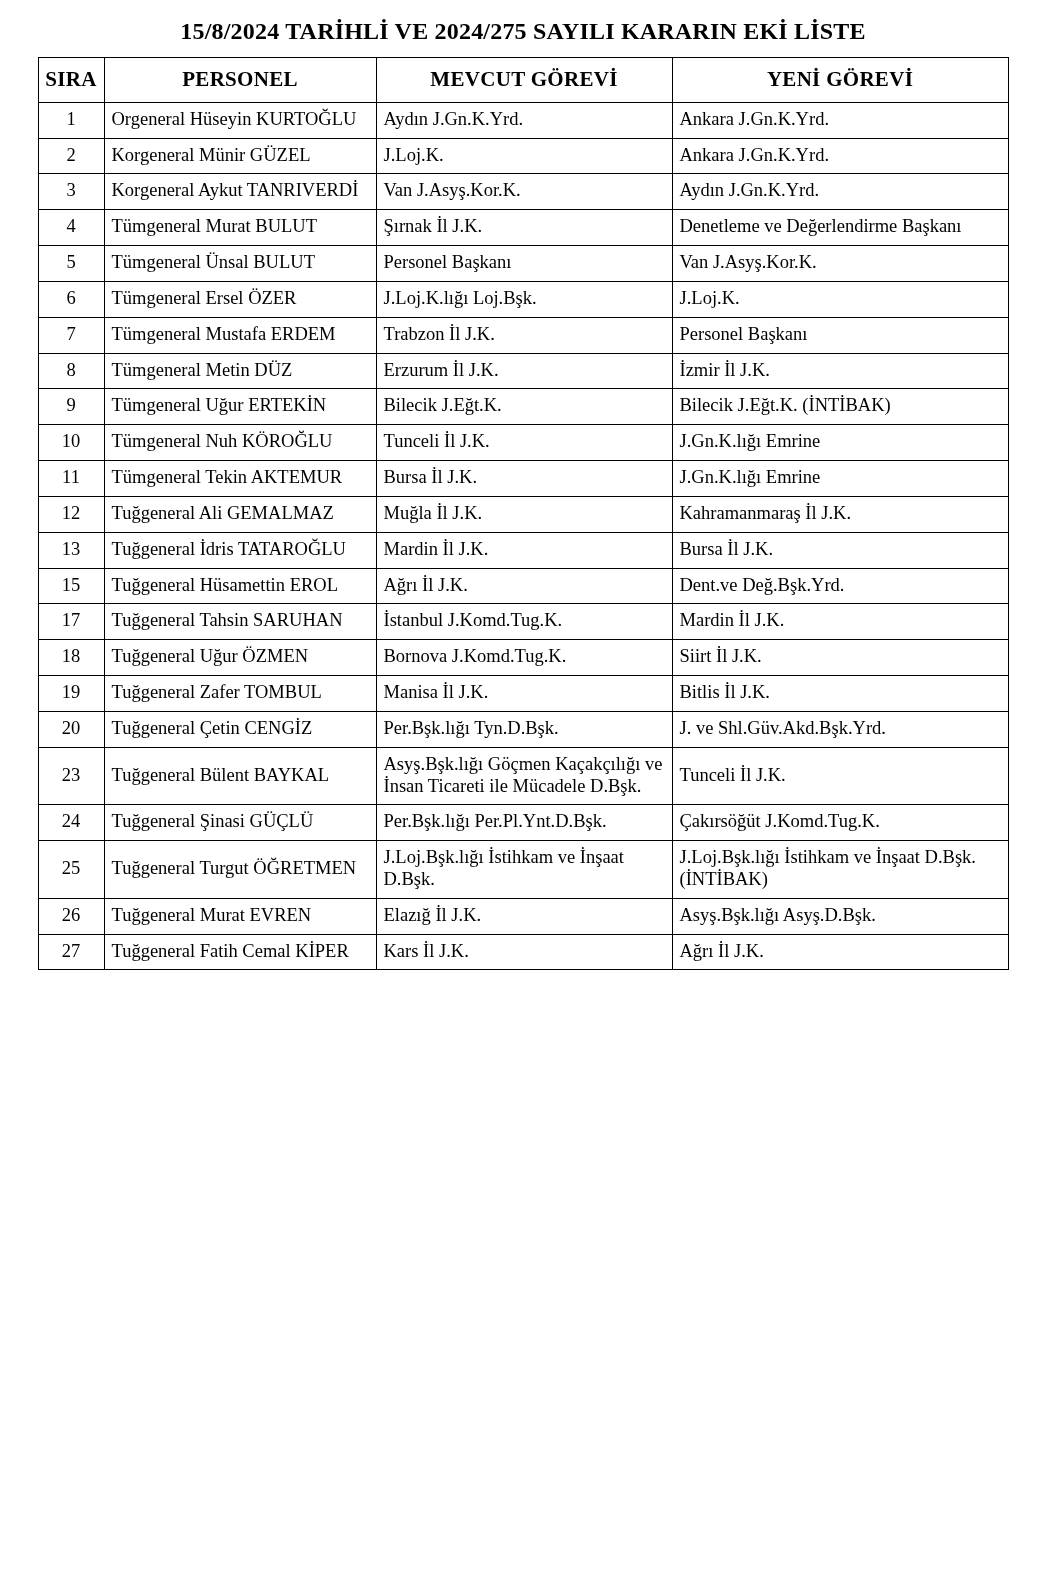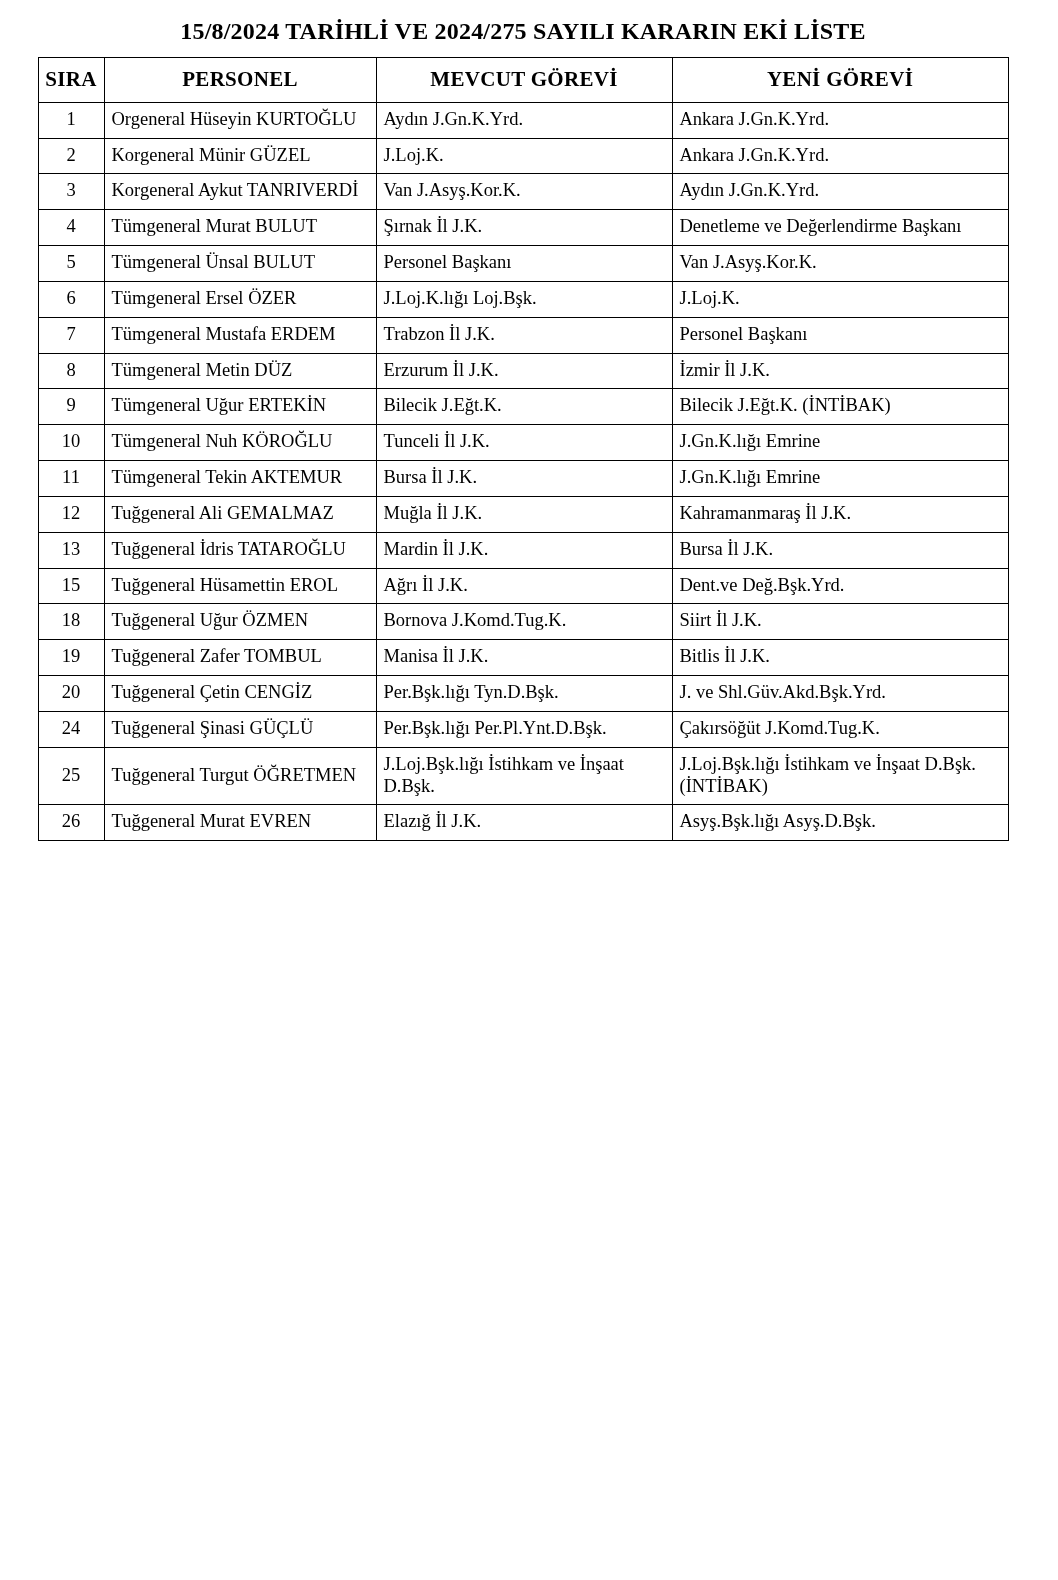--- a/index.html
+++ b/index.html
@@ -163,51 +163,69 @@
           <td class="cell">Mardin İl J.K.</td>
           <td class="cell">Bursa İl J.K.</td>
         </tr>
         <tr>
           <td class="sira">15</td>
           <td class="cell">Tuğgeneral Hüsamettin EROL</td>
           <td class="cell">Ağrı İl J.K.</td>
           <td class="cell">Dent.ve Değ.Bşk.Yrd.</td>
         </tr>
         <tr>
+          <td class="sira">17</td>
+          <td class="cell">Tuğgeneral Tahsin SARUHAN</td>
+          <td class="cell">İstanbul J.Komd.Tug.K.</td>
+          <td class="cell">Mardin İl J.K.</td>
+        </tr>
+        <tr>
           <td class="sira">18</td>
           <td class="cell">Tuğgeneral Uğur ÖZMEN</td>
           <td class="cell">Bornova J.Komd.Tug.K.</td>
           <td class="cell">Siirt İl J.K.</td>
         </tr>
         <tr>
           <td class="sira">19</td>
           <td class="cell">Tuğgeneral Zafer TOMBUL</td>
           <td class="cell">Manisa İl J.K.</td>
           <td class="cell">Bitlis İl J.K.</td>
         </tr>
         <tr>
           <td class="sira">20</td>
           <td class="cell">Tuğgeneral Çetin CENGİZ</td>
           <td class="cell">Per.Bşk.lığı Tyn.D.Bşk.</td>
           <td class="cell">J. ve Shl.Güv.Akd.Bşk.Yrd.</td>
         </tr>
         <tr class="tall">
+          <td class="sira">23</td>
+          <td class="cell">Tuğgeneral Bülent BAYKAL</td>
+          <td class="cell">Asyş.Bşk.lığı Göçmen Kaçakçılığı ve İnsan Ticareti ile Mücadele D.Bşk.</td>
+          <td class="cell">Tunceli İl J.K.</td>
+        </tr>
+        <tr class="tall">
           <td class="sira">24</td>
           <td class="cell">Tuğgeneral Şinasi GÜÇLÜ</td>
           <td class="cell">Per.Bşk.lığı Per.Pl.Ynt.D.Bşk.</td>
           <td class="cell">Çakırsöğüt J.Komd.Tug.K.</td>
         </tr>
         <tr class="tall">
           <td class="sira">25</td>
           <td class="cell">Tuğgeneral Turgut ÖĞRETMEN</td>
           <td class="cell">J.Loj.Bşk.lığı İstihkam ve İnşaat D.Bşk.</td>
           <td class="cell">J.Loj.Bşk.lığı İstihkam ve İnşaat D.Bşk. (İNTİBAK)</td>
         </tr>
         <tr>
           <td class="sira">26</td>
           <td class="cell">Tuğgeneral Murat EVREN</td>
           <td class="cell">Elazığ İl J.K.</td>
           <td class="cell">Asyş.Bşk.lığı Asyş.D.Bşk.</td>
         </tr>
+        <tr class="tall">
+          <td class="sira">27</td>
+          <td class="cell">Tuğgeneral Fatih Cemal KİPER</td>
+          <td class="cell">Kars İl J.K.</td>
+          <td class="cell">Ağrı İl J.K.</td>
+        </tr>
       </tbody>
   </table>
 
 </div>
 
 </body></html>

